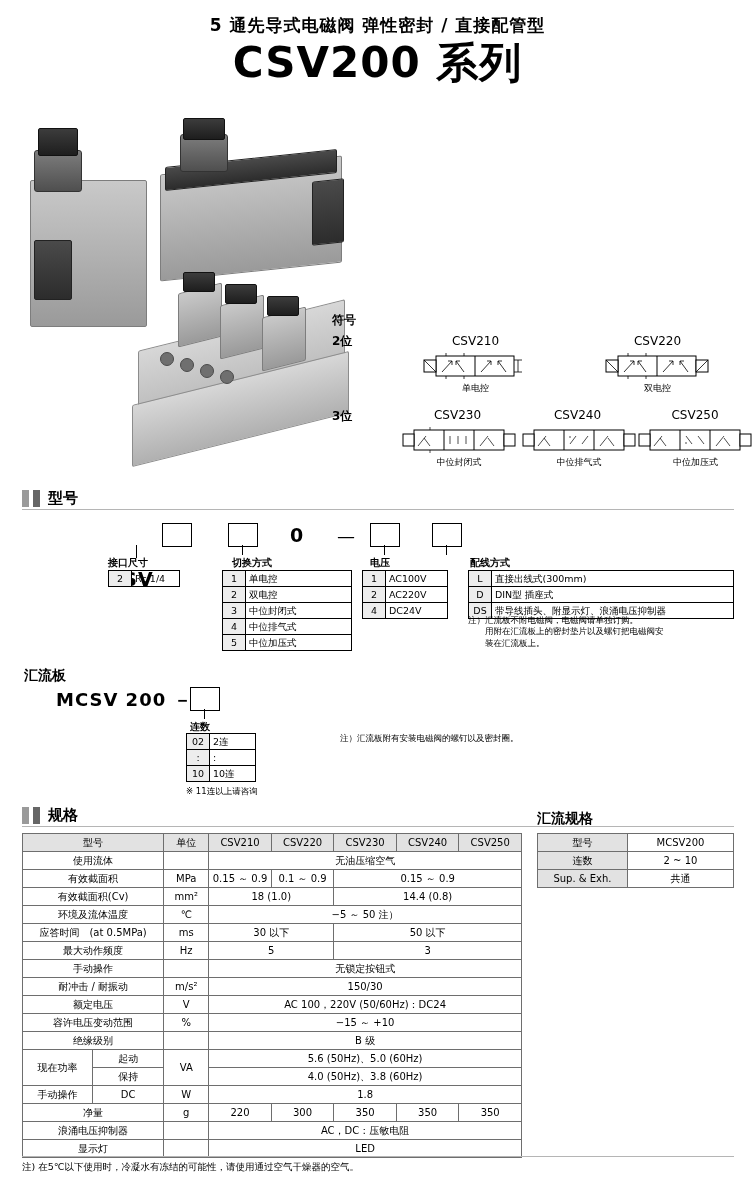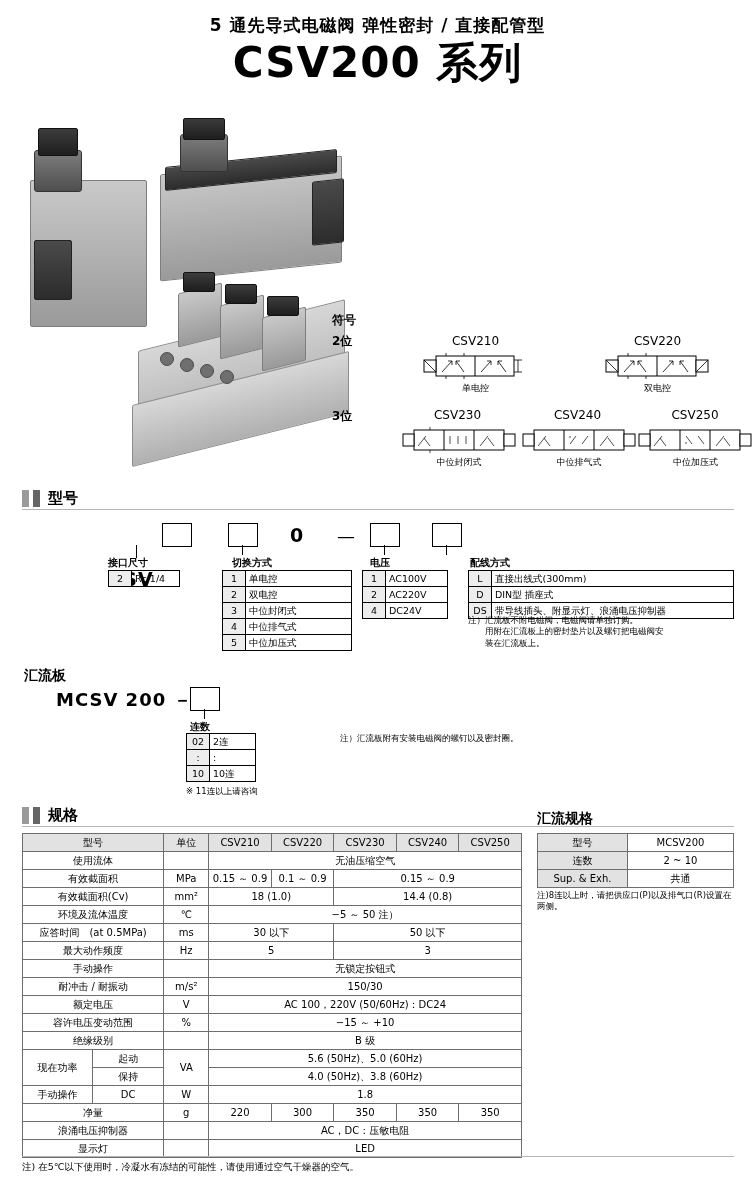--- a/index.html
+++ b/index.html
@@ -432,18 +432,17 @@
     <tr>
       <td class="hd">连数</td>
       <td>2 ~ 10</td>
     </tr>
     <tr>
       <td class="hd">Sup. &amp; Exh.</td>
       <td>共通</td>
     </tr>
   </tbody>
     </table>
-  <div class="note" style="left:537px;top:890px;width:200px;line-height:1.3;">注)8连以上时，请把供应口(P)以及排气口(R)设置在两侧。</div>
 
   <div class="foot" style="left:22px;top:1161px;">注) 在5℃以下使用时，冷凝水有冻结的可能性，请使用通过空气干燥器的空气。</div>
   <div class="rule" style="left:22px;top:1156px;width:712px;"></div>
 
 </div>
 
 </body></html>

